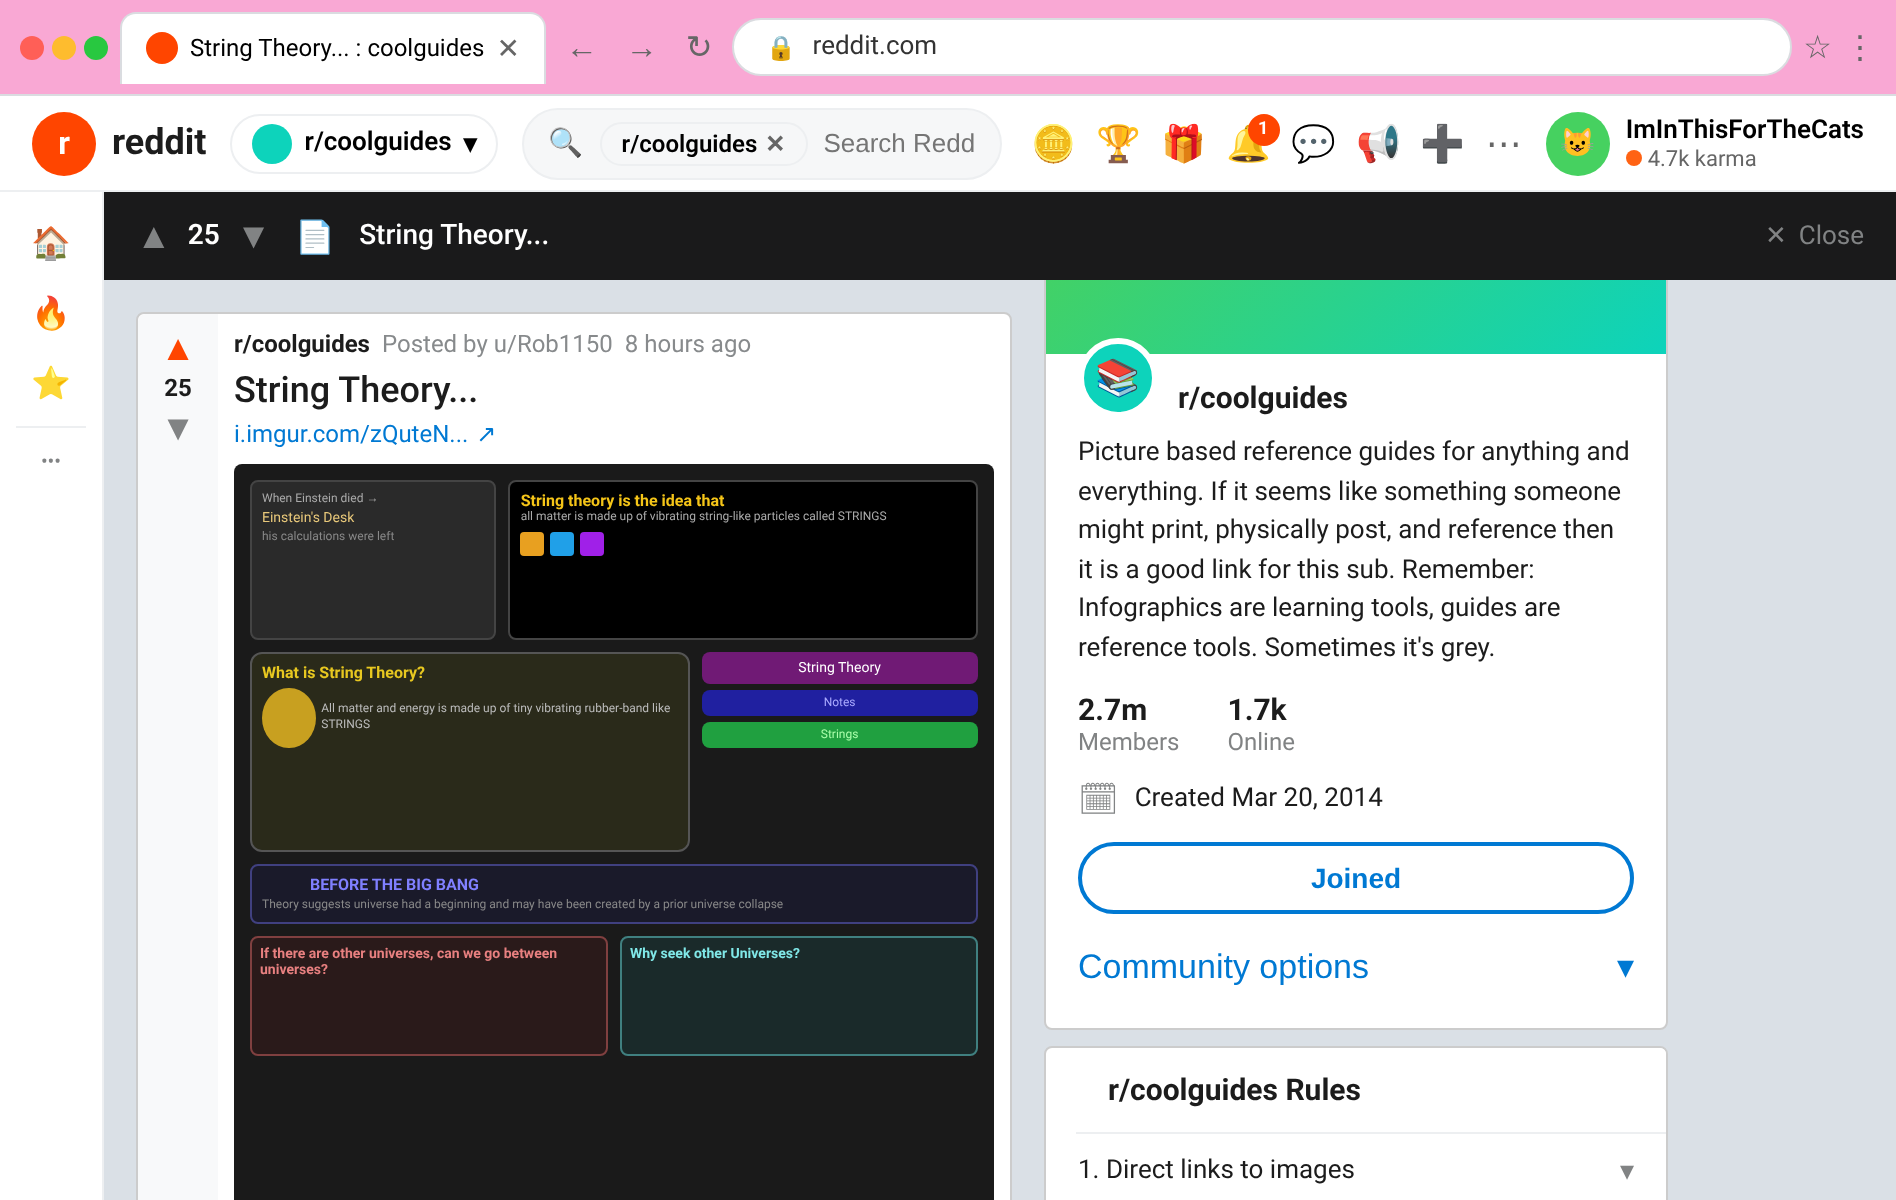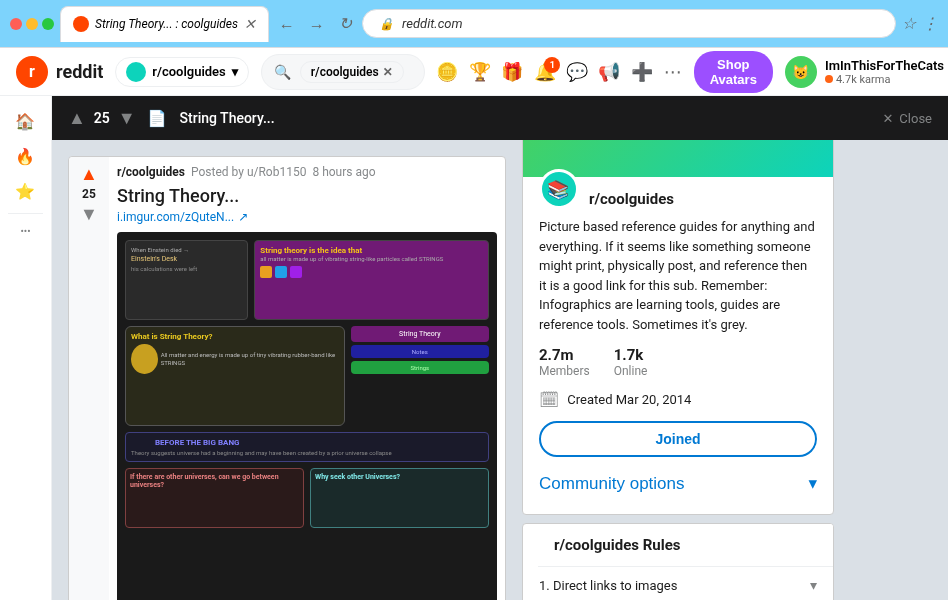--- a/index.html
+++ b/index.html
@@ -1,27 +1,26 @@
 <!DOCTYPE html>
 <html><head>
   <meta charset="utf-8">
   <style>
     * { box-sizing: border-box; margin: 0; padding: 0; }
     body { font-family: -apple-system, BlinkMacSystemFont, 'Segoe UI', Roboto, sans-serif; background: #dae0e6; font-size: 14px; overflow: hidden; width: 948px; height: 600px; }
 
     
     .browser-bar {
-      background: #7dd3fc;
+      background: #f9a8d4;
       height: 48px;
       display: flex;
       align-items: center;
       padding: 0 10px;
       border-bottom: 1px solid #dadce0;
       gap: 6px;
-      font-style: italic;
     }
     .browser-tab {
       background: white;
       border-radius: 8px 8px 0 0;
       padding: 6px 12px;
       font-size: 12px;
       display: flex;
       align-items: center;
       gap: 6px;
       height: 36px;
@@ -358,21 +357,20 @@
     <span class="header-icon" style="font-size:18px;">🎁</span>
     <span class="header-icon" style="position:relative;font-size:18px;">🔔
       <span class="notif-badge">1</span>
     </span>
     <span class="header-icon" style="font-size:18px;">💬</span>
     <span class="header-icon" style="font-size:18px;">📢</span>
     <span class="header-icon" style="font-size:18px;">➕</span>
     <span class="header-icon" style="font-size:18px;">⋯</span>
   </div>
 
-  <button class="shop-btn">Shop Avatars</button>
 
   <div class="user-area">
     <div class="user-avatar">😺</div>
     <div class="user-info">
       <div class="user-name">ImInThisForTheCats</div>
       <div class="karma">
         <span class="karma-dot"></span>
         <span>4.7k karma</span>
       </div>
     </div>
@@ -434,21 +432,21 @@
           </div>
 
           <div style="width:380px;height:420px;background:#1a1a1a;border-radius:4px;overflow:hidden;position:relative;padding:8px;">
 
             <div style="display:flex;gap:6px;height:80px;margin-bottom:6px;">
               <div style="flex:1;background:#2a2a2a;border:1px solid #444;border-radius:4px;padding:5px;font-size:7px;color:#ccc;">
                 <div style="color:#aaa;font-size:6px;">When Einstein died →</div>
                 <div style="color:#e8c87a;font-size:7px;margin-top:2px;">Einstein's Desk</div>
                 <div style="color:#888;font-size:6px;margin-top:2px;">his calculations were left</div>
               </div>
-              <div style="flex:2;background:#701a75;border:1px solid #444;border-radius:4px;padding:5px;font-size:7px;color:#ccc;">
+              <div style="flex:2;background:#000000;border:1px solid #444;border-radius:4px;padding:5px;font-size:7px;color:#ccc;">
                 <div style="color:#f5c518;font-size:8px;font-weight:bold;">String theory is the idea that</div>
                 <div style="color:#aaa;font-size:6px;">all matter is made up of vibrating string-like particles called STRINGS</div>
                 <div style="display:flex;gap:3px;margin-top:4px;">
                   <div style="width:12px;height:12px;background:#e8a020;border-radius:2px;"></div>
                   <div style="width:12px;height:12px;background:#20a0e8;border-radius:2px;"></div>
                   <div style="width:12px;height:12px;background:#a020e8;border-radius:2px;"></div>
                 </div>
               </div>
             </div>
 

